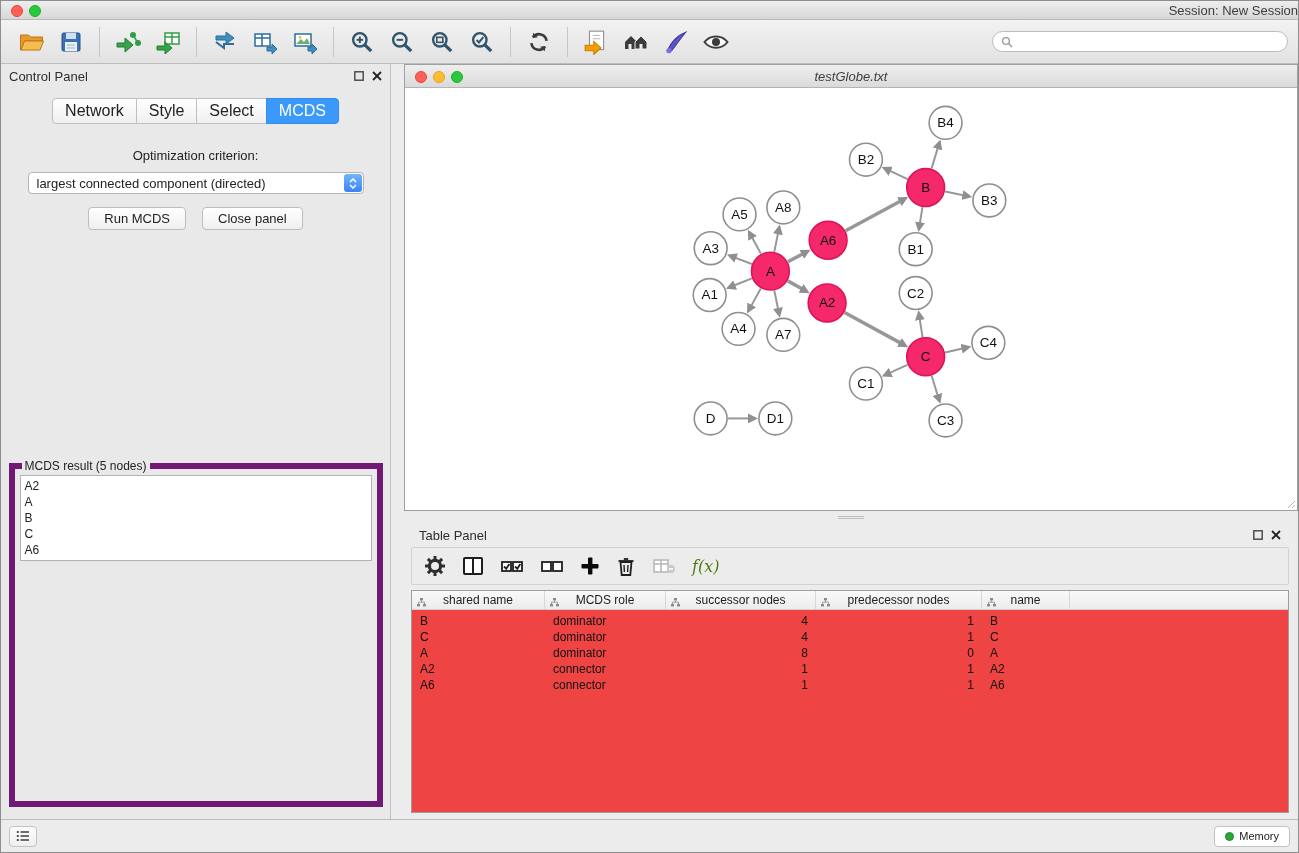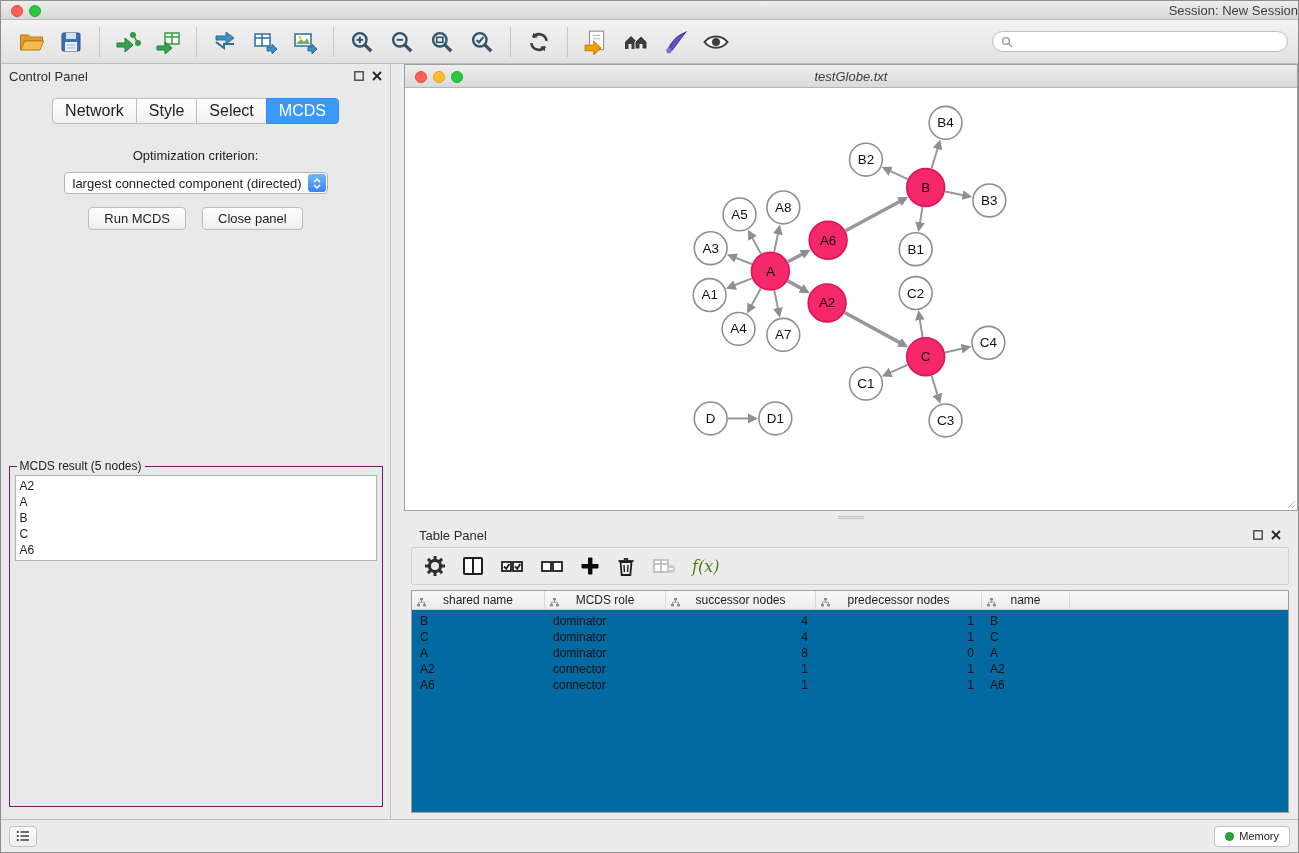--- a/index.html
+++ b/index.html
@@ -45,37 +45,37 @@
   .seg { display:flex; justify-content:center; margin:4px 0 2px 0; }
   .seg-tab {
     padding:3px 12px; font-size:16px; background:linear-gradient(#ffffff,#f0f0f0);
     border:1px solid #bfbfbf; margin-left:-1px; color:#222; cursor:default;
   }
   .seg-tab:first-child { border-radius:4px 0 0 4px; margin-left:0; }
   .seg-tab:last-child { border-radius:0 4px 4px 0; }
   .seg-tab.active { background:#3b99fc; border-color:#2f8df0; color:#fff; }
   .opt-label { font-size:13px; margin-top:22px; }
   .dropdown {
-    width:264px; height:22px; margin-top:9px; background:#fff; border:1px solid #b5b5b5;
+    width:336px; height:22px; margin-top:9px; background:#fff; border:1px solid #b5b5b5;
     border-radius:4px; position:relative; display:flex; align-items:center; padding-left:8px;
     font-size:13px;
   }
   .dd-stepper {
     position:absolute; right:1px; top:1px; bottom:1px; width:18px; border-radius:3px;
     background:linear-gradient(#71b6fb,#3b82f7); display:flex; flex-direction:column;
     align-items:center; justify-content:center; gap:1px;
   }
   .btn-row { display:flex; gap:16px; margin-top:13px; }
   .btn {
     padding:3px 15px; font-size:13px; background:linear-gradient(#ffffff,#efefef);
     border:1px solid #bdbdbd; border-radius:4px; color:#222;
   }
   .result-fieldset {
     margin-top:auto; width:374px; height:348px; margin-bottom:12px;
-    border:1px solid #701a75; padding:2px 5px 6px 5px; display:flex; flex-direction:column;
+    border:6px solid #701a75; padding:2px 5px 6px 5px; display:flex; flex-direction:column;
   }
   .result-fieldset legend { font-size:12px; color:#222; padding:0 3px; margin-left:2px; }
   .result-list {
     flex:1; background:#fff; border:1px solid #b3b3b3; text-align:left;
     font-size:12px; line-height:16px; padding:2px 4px; overflow:hidden;
   }
   .list-item { height:16px; }
   
   .rightcol { flex:1; display:flex; flex-direction:column; padding-left:13px; position:relative; }
   .netwin {
@@ -90,21 +90,21 @@
   .grip { position:absolute; right:1px; bottom:1px; }
   .splitgap { height:12px; flex:0 0 12px; display:flex; align-items:center; justify-content:center; }
   .splitdash { width:26px; height:3px; border-top:1px solid #bdbdbd; border-bottom:1px solid #bdbdbd; }
   
   .tpanel { flex:1; display:flex; flex-direction:column; margin:0 9px 6px 7px; }
   .tp-toolbar {
     height:38px; flex:0 0 38px; display:flex; align-items:center; gap:16px; padding:0 12px;
     background:#ececec; border:1px solid #d2d2d2; border-radius:2px;
   }
   .fx { font-family:"DejaVu Serif",serif; font-style:italic; font-size:16px; color:#4d7c0f; }
-  .tbl { border:1px solid #9e9e9e; background:#0369a1; flex:1; display:flex; flex-direction:column; overflow:hidden; margin-top:5px; }
+  .tbl { border:1px solid #9e9e9e; background:#ef4444; flex:1; display:flex; flex-direction:column; overflow:hidden; margin-top:5px; }
   .tbl-head { display:flex; background:linear-gradient(#f9f9f9,#ececec); border-bottom:1px solid #cfcfcf; height:19px; flex:0 0 19px; }
   .th { position:relative; font-size:12px; color:#222; border-right:1px solid #d8d8d8; display:flex; align-items:center; justify-content:center; }
   .colicon { position:absolute; left:5px; top:5px; }
   .col0{width:133px}.col1{width:121px}.col2{width:150px}.col3{width:166px}.col4{width:88px}
   .colF{flex:1; border-right:none;}
   .tbl-body { flex:1; overflow:hidden; padding-top:3px; }
   .tr { display:flex; height:16px; line-height:16px; font-size:12px; color:#111; }
   .td { padding:0 8px; white-space:nowrap; overflow:hidden; }
   .td.col2, .td.col3 { text-align:right; }
   .tp-tabs { height:28px; flex:0 0 28px; display:flex; align-items:center; justify-content:center; }

